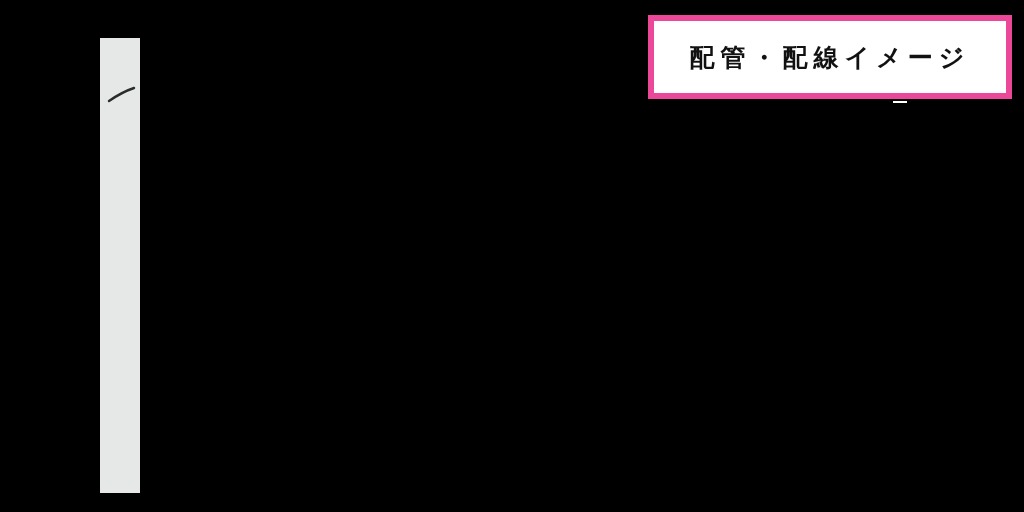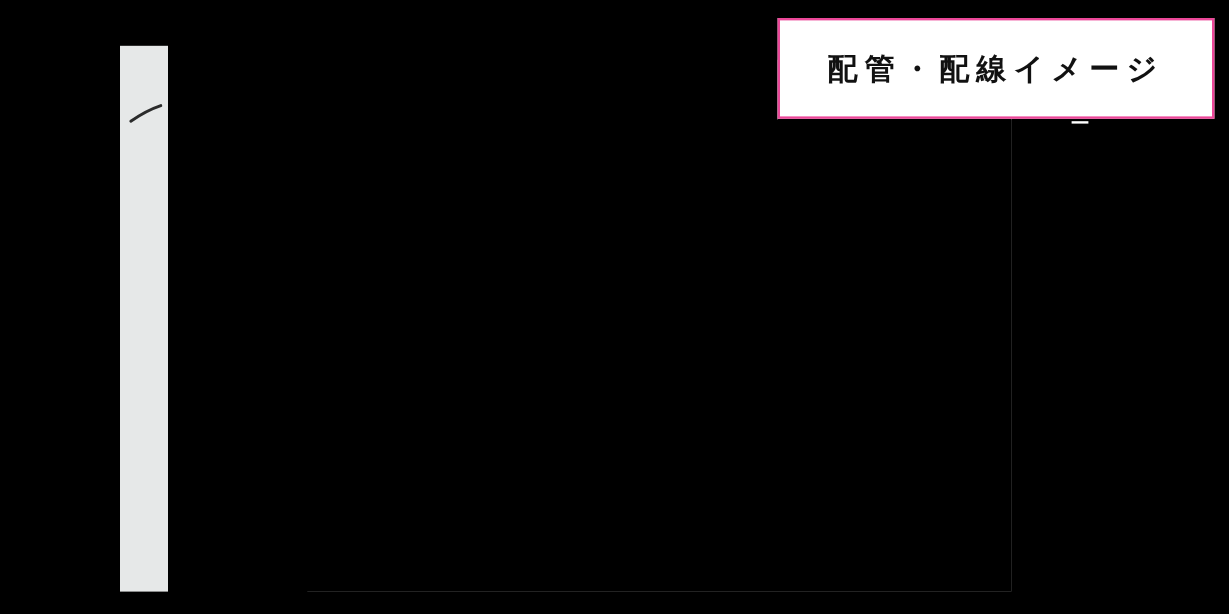--- a/index.html
+++ b/index.html
@@ -6,21 +6,21 @@
   #stage{
     position:relative;width:1024px;height:512px;
     background:#000;overflow:hidden;
     font-family:"Liberation Sans","DejaVu Sans",sans-serif;
   }
   #stage svg{position:absolute;left:0;top:0;}
 
   
   .title-plate{
     position:absolute;left:648px;top:15px;width:364px;height:84px;
-    background:#ffffff;border:2px solid #ec4899;
+    background:#ffffff;border:6px solid #ec4899;
     display:flex;align-items:center;justify-content:center;
     box-sizing:border-box;
   }
   .title-plate .t{
     font-size:25px;font-weight:bold;color:#111;letter-spacing:6px;
     white-space:nowrap;
   }
 
   
   .lanbase{

